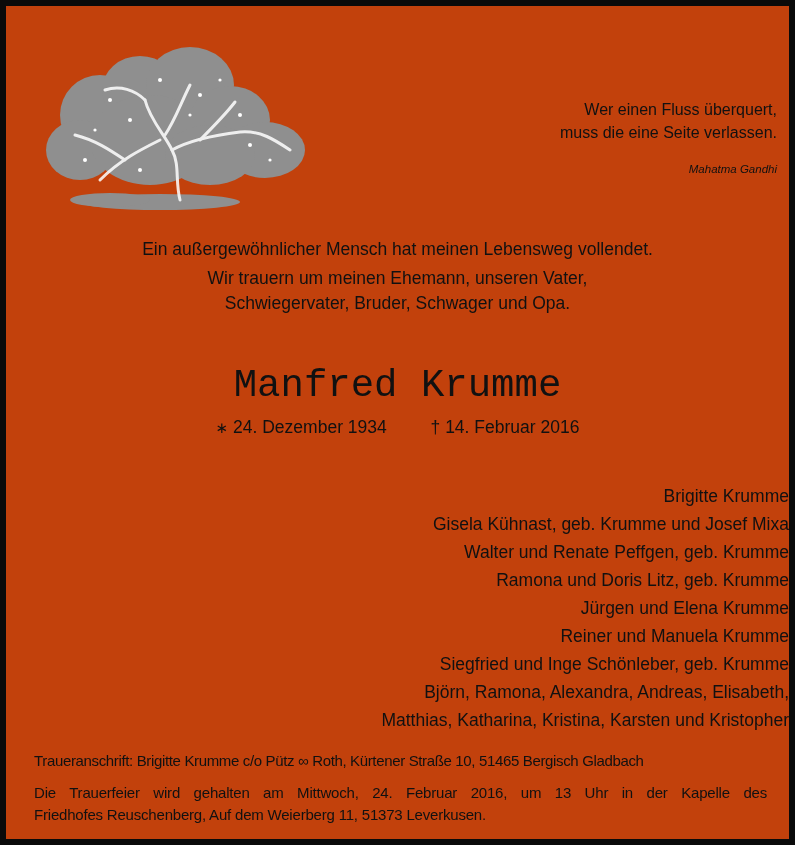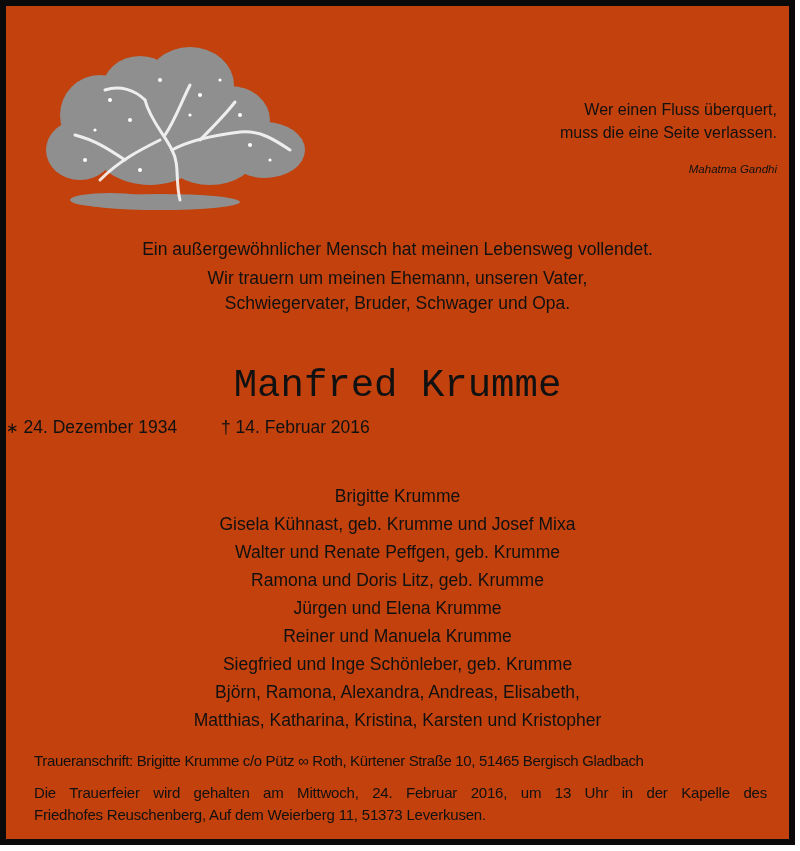--- a/index.html
+++ b/index.html
@@ -10,24 +10,24 @@
       font-family: "Liberation Sans", sans-serif; color: #111;
     }
     .tree { position: absolute; left: 34px; top: 34px; width: 272px; height: 172px; }
     .quote { position: absolute; right: 12px; top: 92px; text-align: right; }
     .quote .line { font-size: 16px; line-height: 23px; }
     .quote .author { font-size: 11.5px; font-style: italic; line-height: 16px; margin-top: 17px; }
     .intro { position: absolute; left: 0; right: 0; top: 232px; text-align: center; }
     .intro .lead { font-size: 17.5px; line-height: 22px; }
     .intro .sub { font-size: 17.5px; line-height: 25px; margin-top: 6px; }
     .name { position: absolute; left: 0; right: 0; top: 356px; text-align: center; font-size: 39px; line-height: 48px; font-family: Liberation Mono, monospace; }
-    .dates { position: absolute; left: 0; right: 0; top: 410px; text-align: left; font-size: 17.5px; line-height: 22px; }
+    .dates { position: absolute; left: 0; right: 0; top: 410px; text-align: center; font-size: 17.5px; line-height: 22px; }
     .dates .gap { display: inline-block; width: 34px; }
     .dates .sym { font-size: 15px; }
-    .mourners { position: absolute; left: 0; right: 0; top: 476px; text-align: center; }
+    .mourners { position: absolute; left: 0; right: 0; top: 476px; text-align: right; }
     .mourners .m { font-size: 17.5px; line-height: 28px; }
     .address { position: absolute; left: 28px; top: 745px; font-size: 15px; line-height: 20px; letter-spacing: -0.35px; }
     .ceremony { position: absolute; left: 28px; right: 22px; top: 776px; font-size: 15px; line-height: 22px; text-align: justify; letter-spacing: -0.2px; }
     .ceremony .l1 { text-align-last: justify; }
   </style>
 </head>
 <body>
 
 <div class="frame">
 

